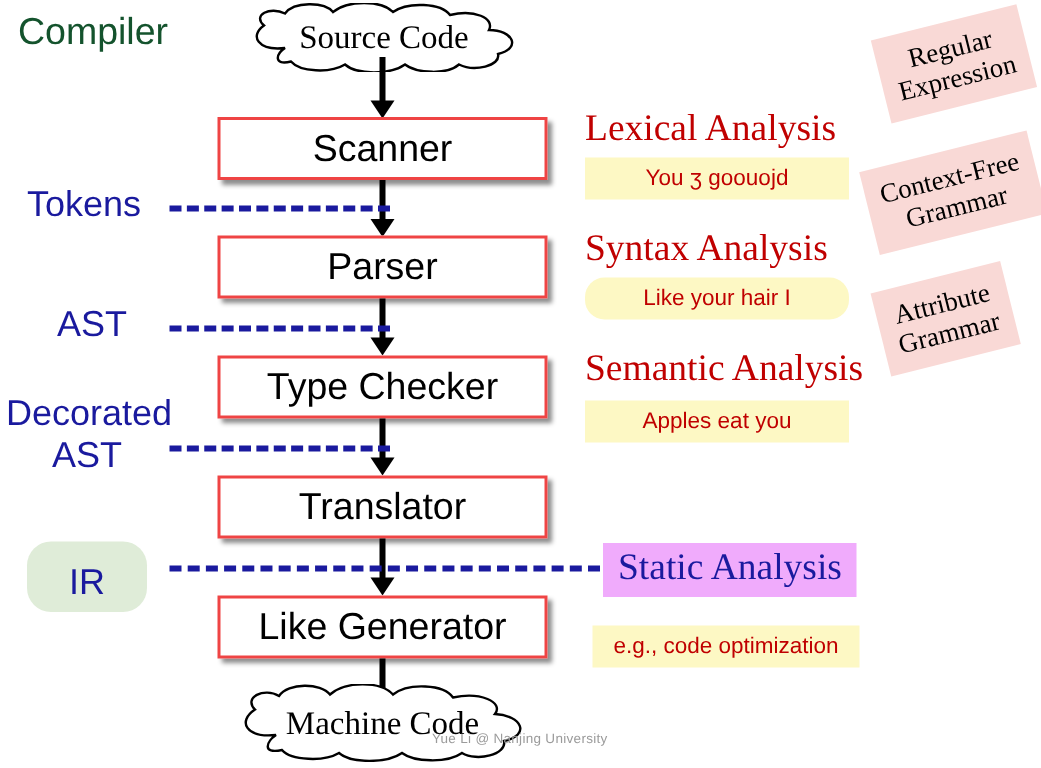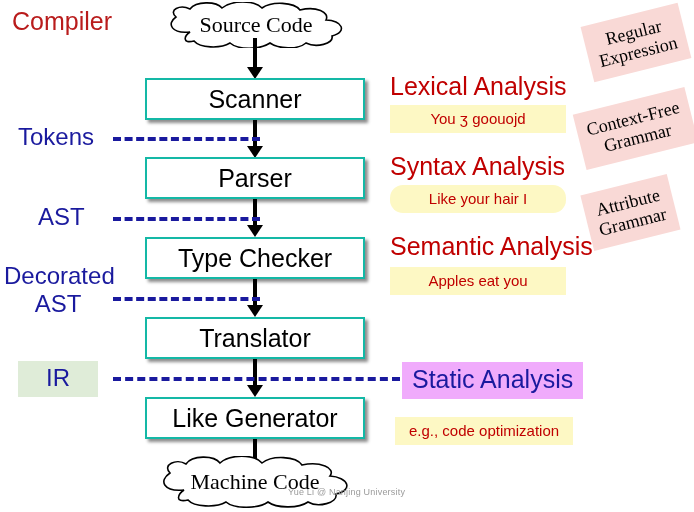--- a/index.html
+++ b/index.html
@@ -16,32 +16,32 @@
     font-family: "Liberation Sans", sans-serif;
   }
 
   
   .abs { position: absolute; }
 
   
   #compiler-title {
     left: 12px; top: 7px;
     font-size: 25px;
-    color: #b91c1c;
+    color: #14532d;
     font-family: "Liberation Sans", sans-serif;
     white-space: nowrap;
   }
 
   
   .stage-box {
     position: absolute;
     left: 145px;
     width: 220px;
     height: 42px;
-    border: 2px solid #14b8a6;
+    border: 2px solid #ef4444;
     background: #ffffff;
     box-sizing: border-box;
     box-shadow: 3px 3px 3px rgba(0,0,0,0.45);
     display: flex;
     align-items: center;
     justify-content: center;
   }
   .stage-box > span {
     font-size: 25px;
     color: #000000;
@@ -96,30 +96,31 @@
     color: #1a1a9e;
     white-space: nowrap;
     font-family: "Liberation Sans", sans-serif;
   }
   #label-tokens  { left: 18px;  top: 123px; }
   #label-ast     { left: 38px;  top: 203px; }
   #label-decast  { left: 4px;   top: 262px; line-height: 1.18; text-align: center; width: 108px; }
   #label-ir      {
     left: 18px; top: 361px;
     background: #dfecd8;
-    padding: 3px 28px 5px 28px;
+    padding: 14px 28px 5px 28px;
+    border-radius: 16px;
   }
 
   
   .phase-heading {
     position: absolute;
     font-size: 25px;
     color: #c00000;
     white-space: nowrap;
-    font-family: Liberation Sans, sans-serif;
+    font-family: Liberation Serif, serif;
   }
   #phase-lexical  { left: 390px; top: 72px; }
   #phase-syntax   { left: 390px; top: 152px; }
   #phase-semantic { left: 390px; top: 232px; }
   #phase-static {
     left: 402px; top: 362px;
     font-size: 25px;
     color: #1a1a9e;
     background: #f0abfc;
     padding: 3px 10px 5px 10px;

